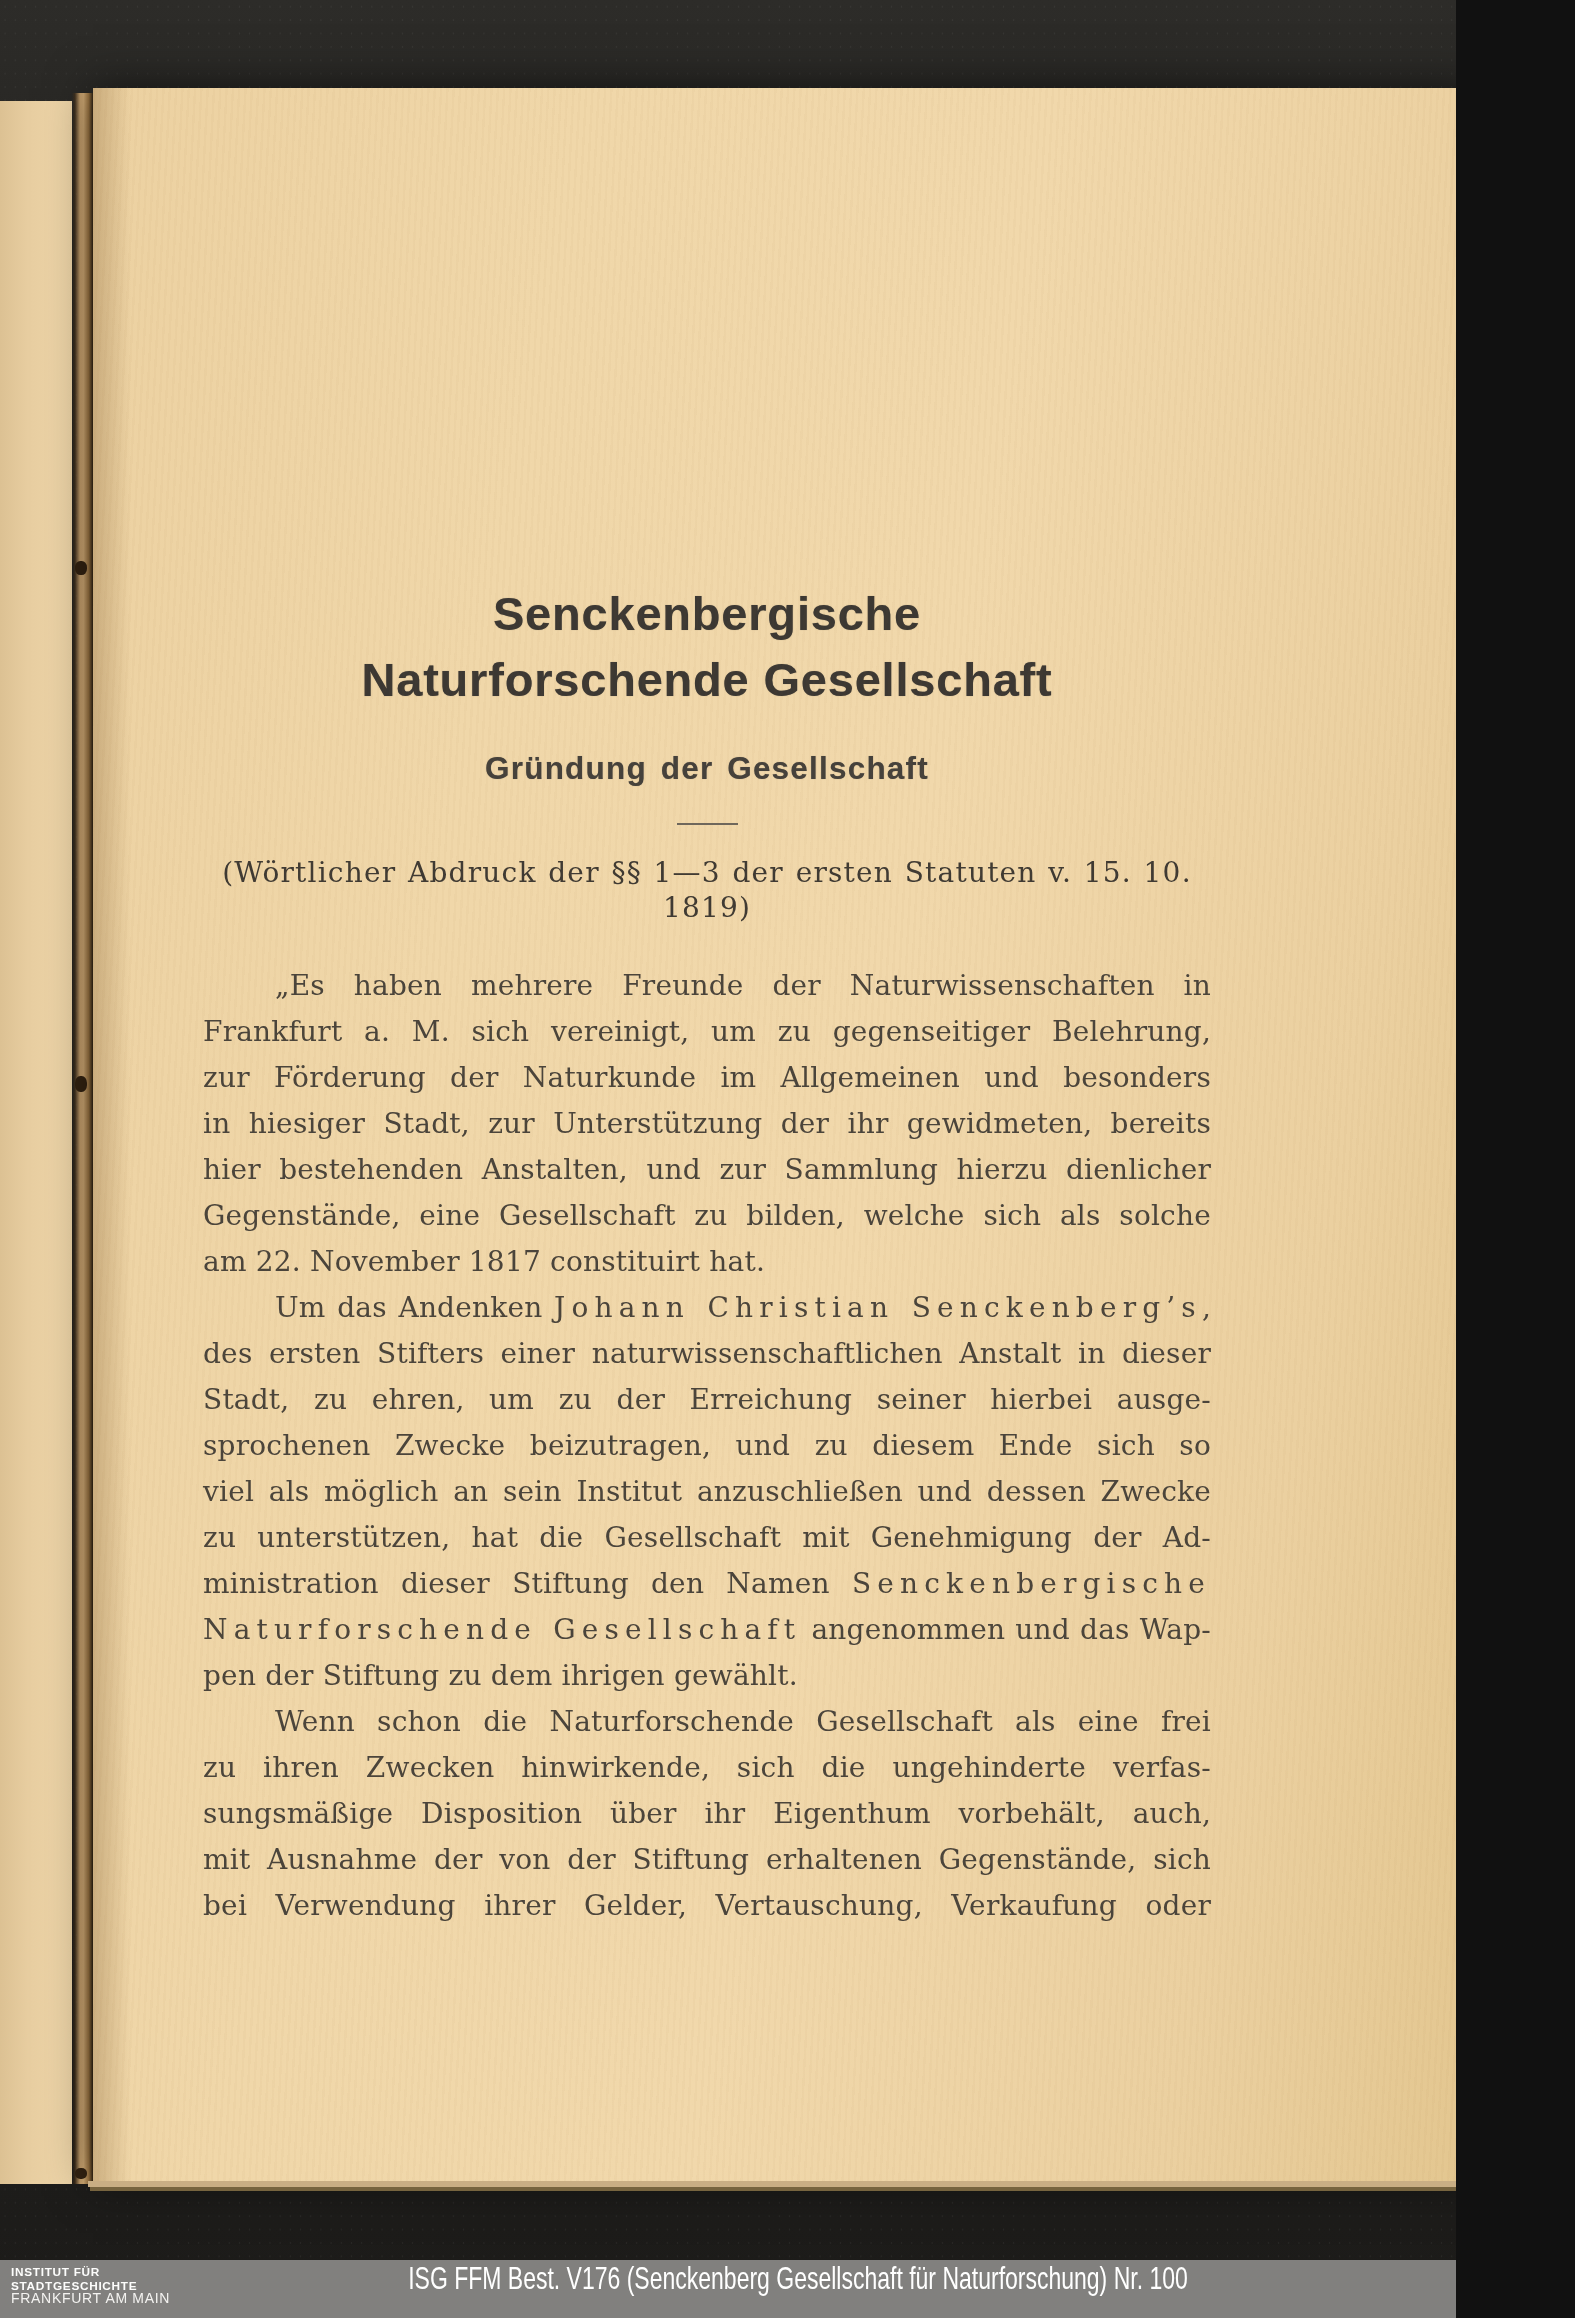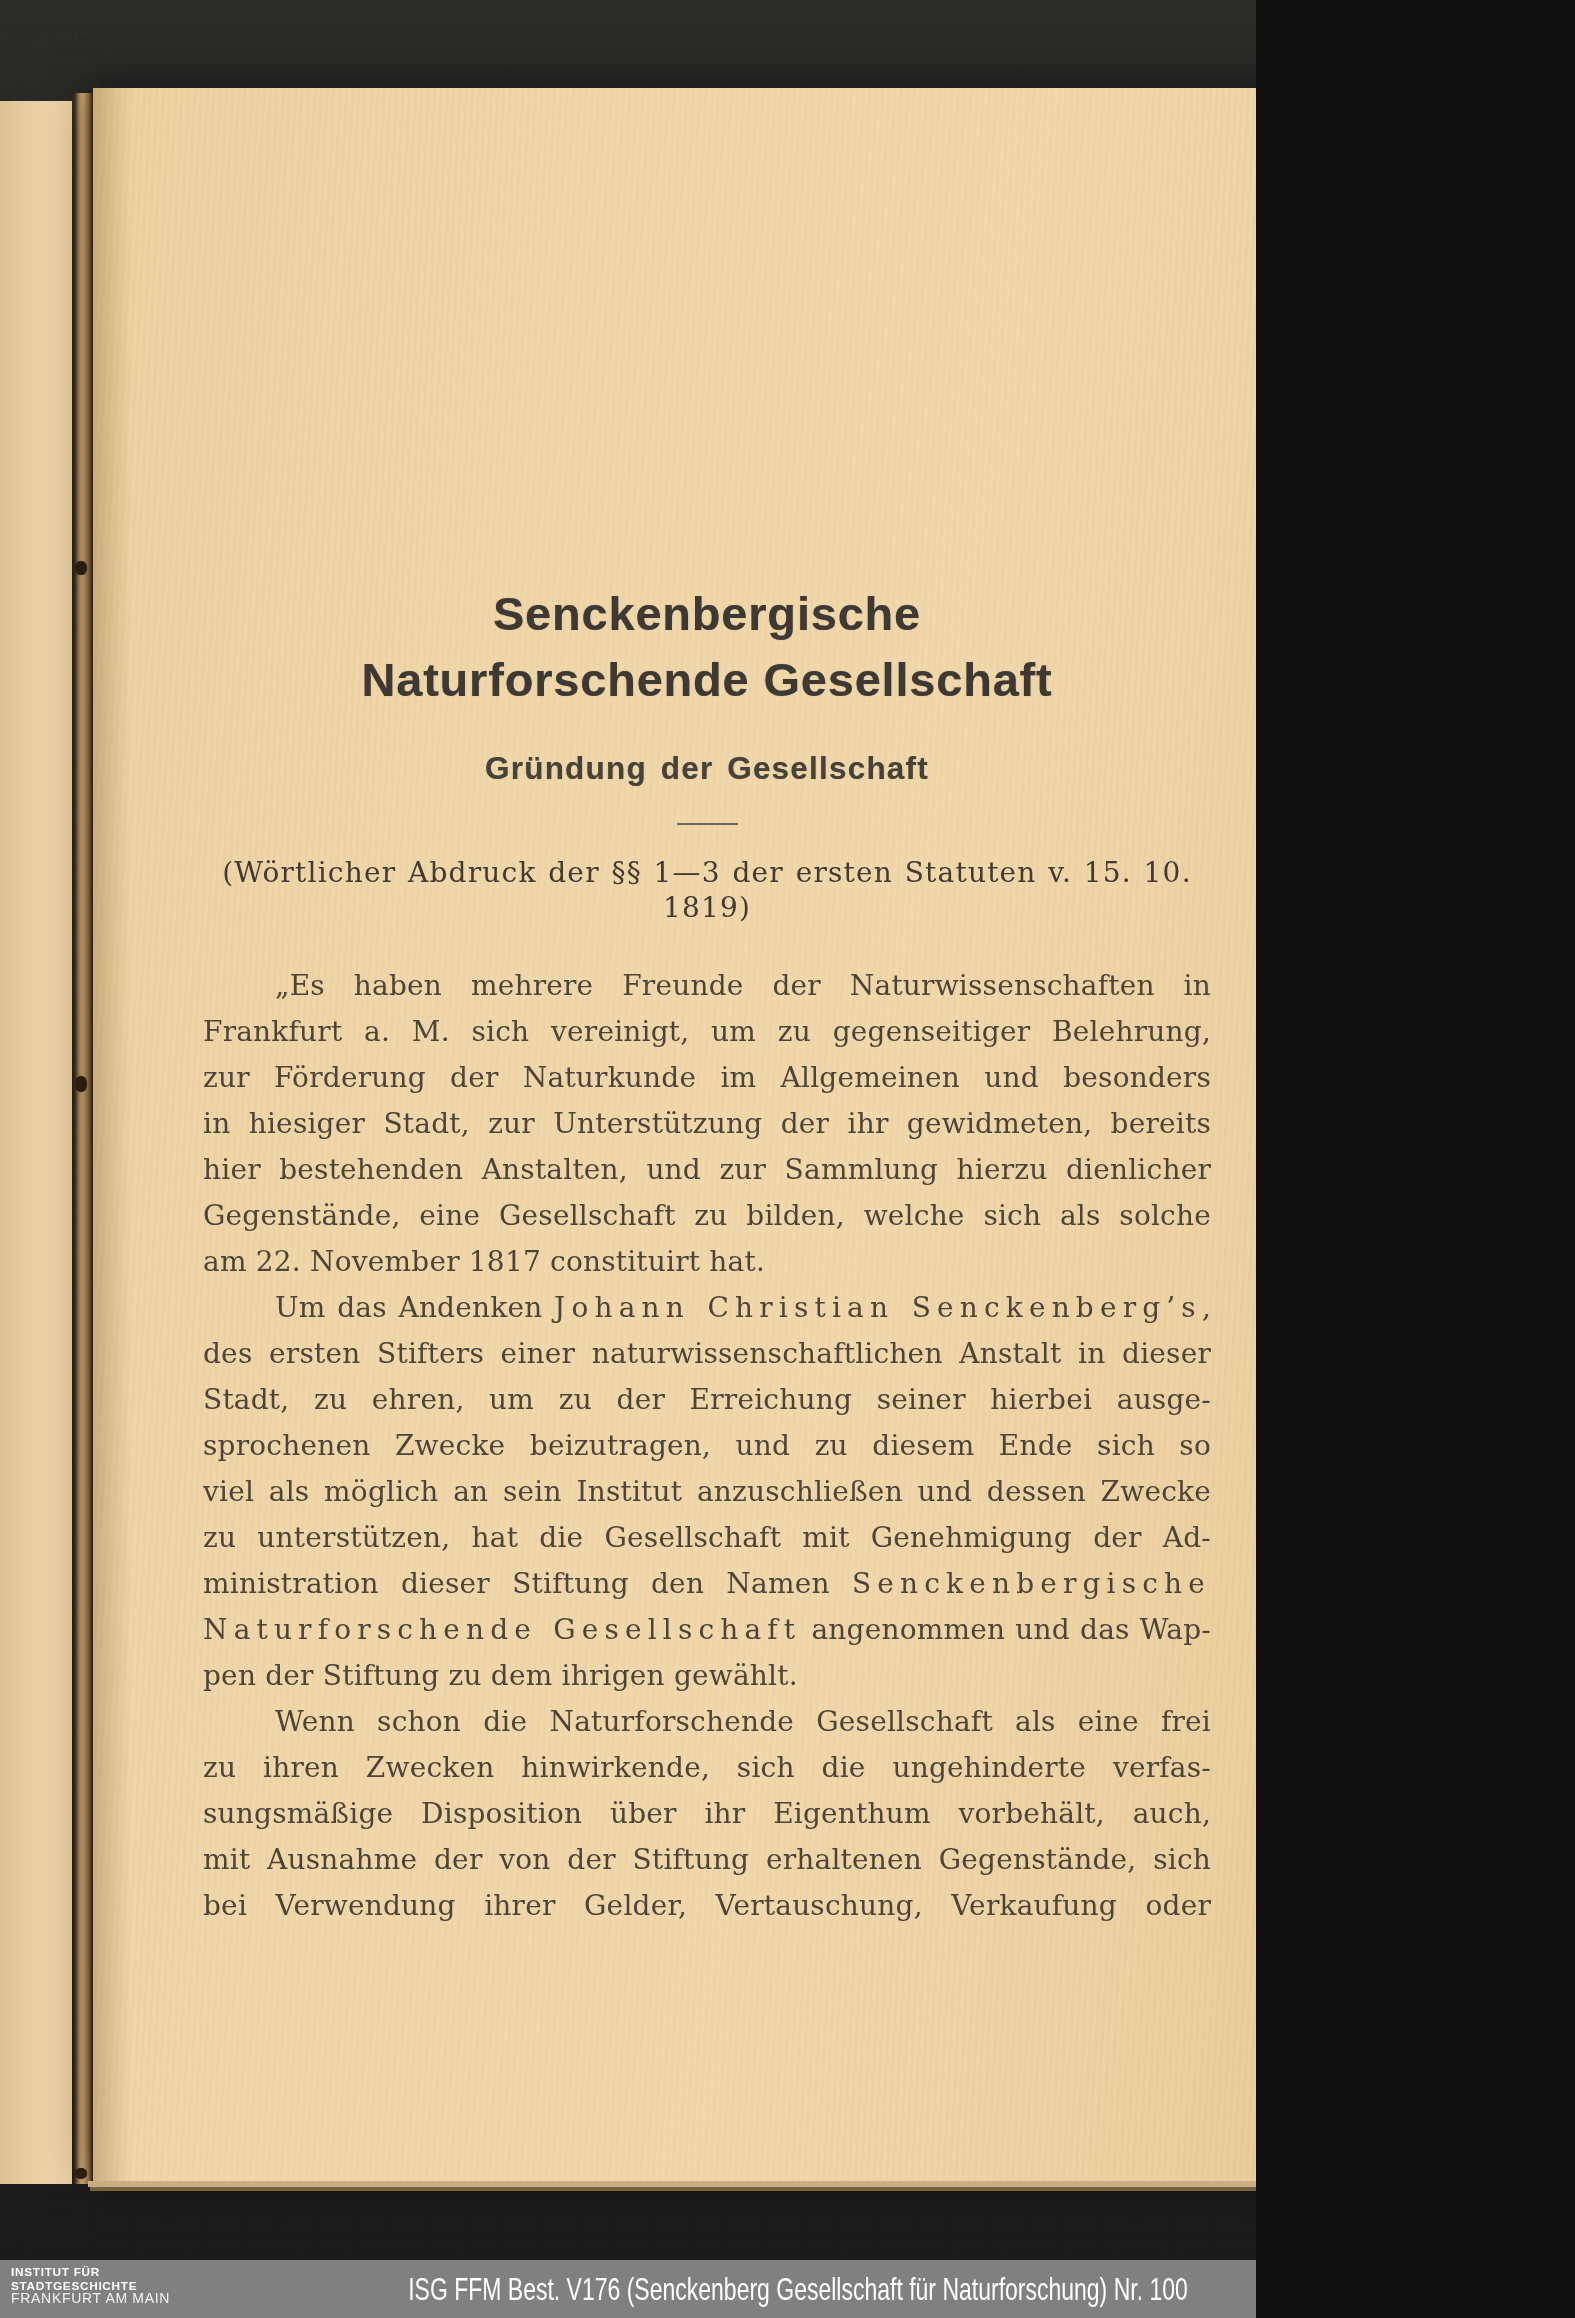--- a/index.html
+++ b/index.html
@@ -1,17 +1,17 @@
 <!DOCTYPE html>
 <html style="font-size:12.6px"><head>
 <meta charset="utf-8">
 <style>
   html,body { margin:0; padding:0; background:#111; }
   #canvas {
-    position:relative; width:1256px; height:2319px; overflow:hidden;
+    position:relative; width:1456px; height:2319px; overflow:hidden;
     background: linear-gradient(180deg, #2d2c29 0%, #262522 9%, #232220 55%, #1d1c1a 96%, #1b1a18 100%);
     font-family:"DejaVu Serif", serif;
   }
   #canvas::before { 
     content:""; position:absolute; inset:0; pointer-events:none;
     background-image: radial-gradient(circle, rgba(255,255,255,0.055) 0.5px, transparent 1.1px);
     background-size: 10.2px 13.4px;
   }
   
   .under-strip {
@@ -71,21 +71,21 @@
 
   .footer {
     position:absolute; left:0; top:2260px; width:1576px; height:59px; background:#81807e;
     font-family:"Liberation Sans", sans-serif;
   }
   .institute { position:absolute; left:11px; top:6.3px; color:#fdfdfc; }
   .institute .l1, .institute .l2 {
     font-weight:bold; font-size:11.8px; line-height:13.4px; letter-spacing:0.7px;
   }
   .institute .l3 { font-size:14px; line-height:11.8px; letter-spacing:0.7px; color:#f4f3f1; }
-  .reference { position:absolute; inset:0; display:flex; align-items:center; justify-content:center;margin-left:20px; }
+  .reference { position:absolute; inset:0; display:flex; align-items:flex-start; justify-content:center;margin-left:20px; }
   .reference span {
     font-size:31.5px; color:#ffffff; white-space:nowrap;
     transform: scaleX(0.73); transform-origin:50% 50%;
   }
   .dfg {
     position:absolute; right:9.5px; top:3.9px;
     font-family:"DejaVu Sans", sans-serif; font-weight:bold;
     font-size:44px; line-height:50px; letter-spacing:1.6px; color:#ffffff;
     transform: scaleX(0.97); transform-origin:right center;
   }

